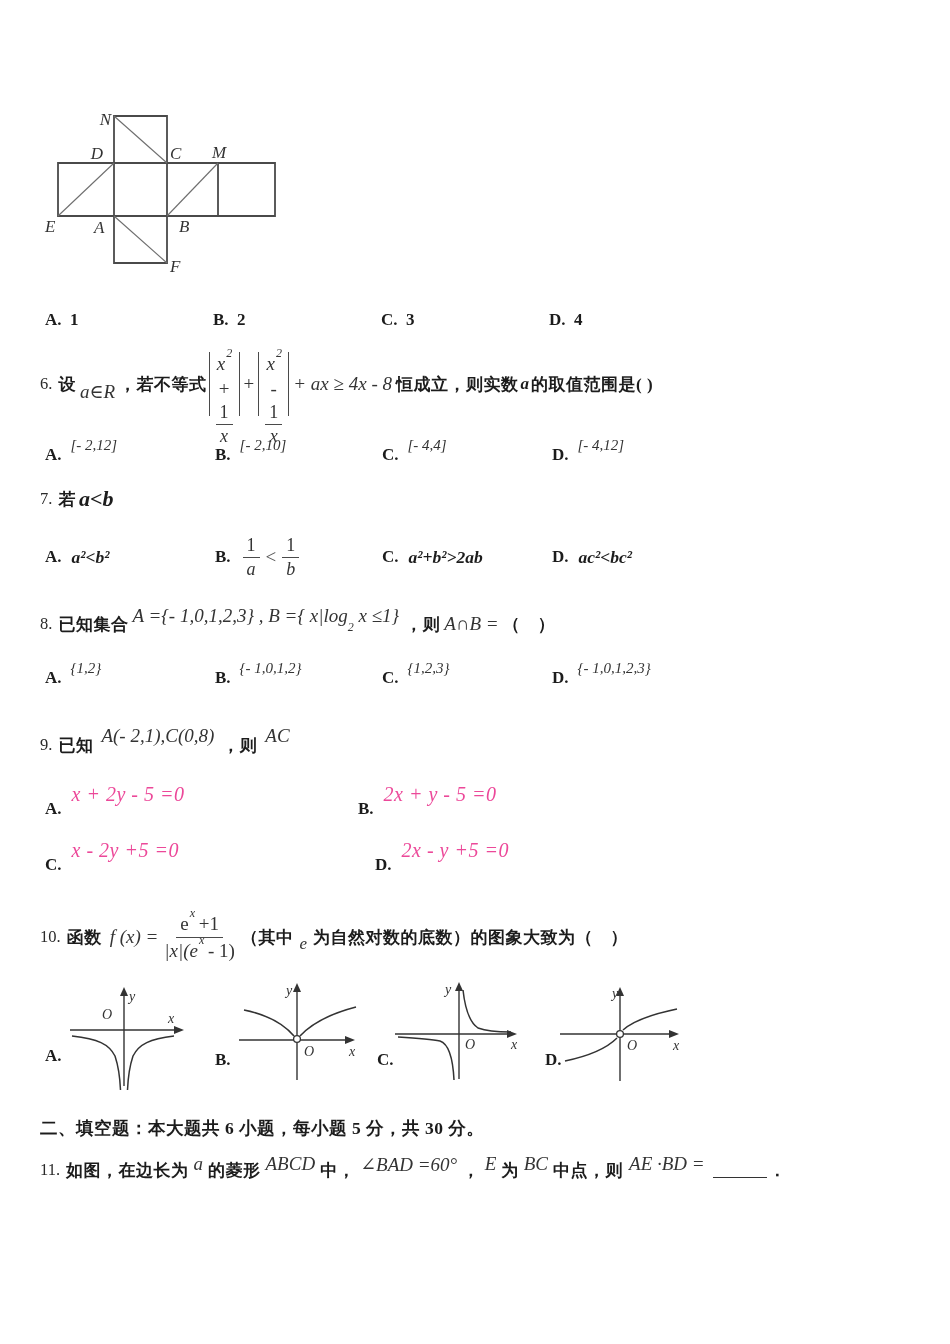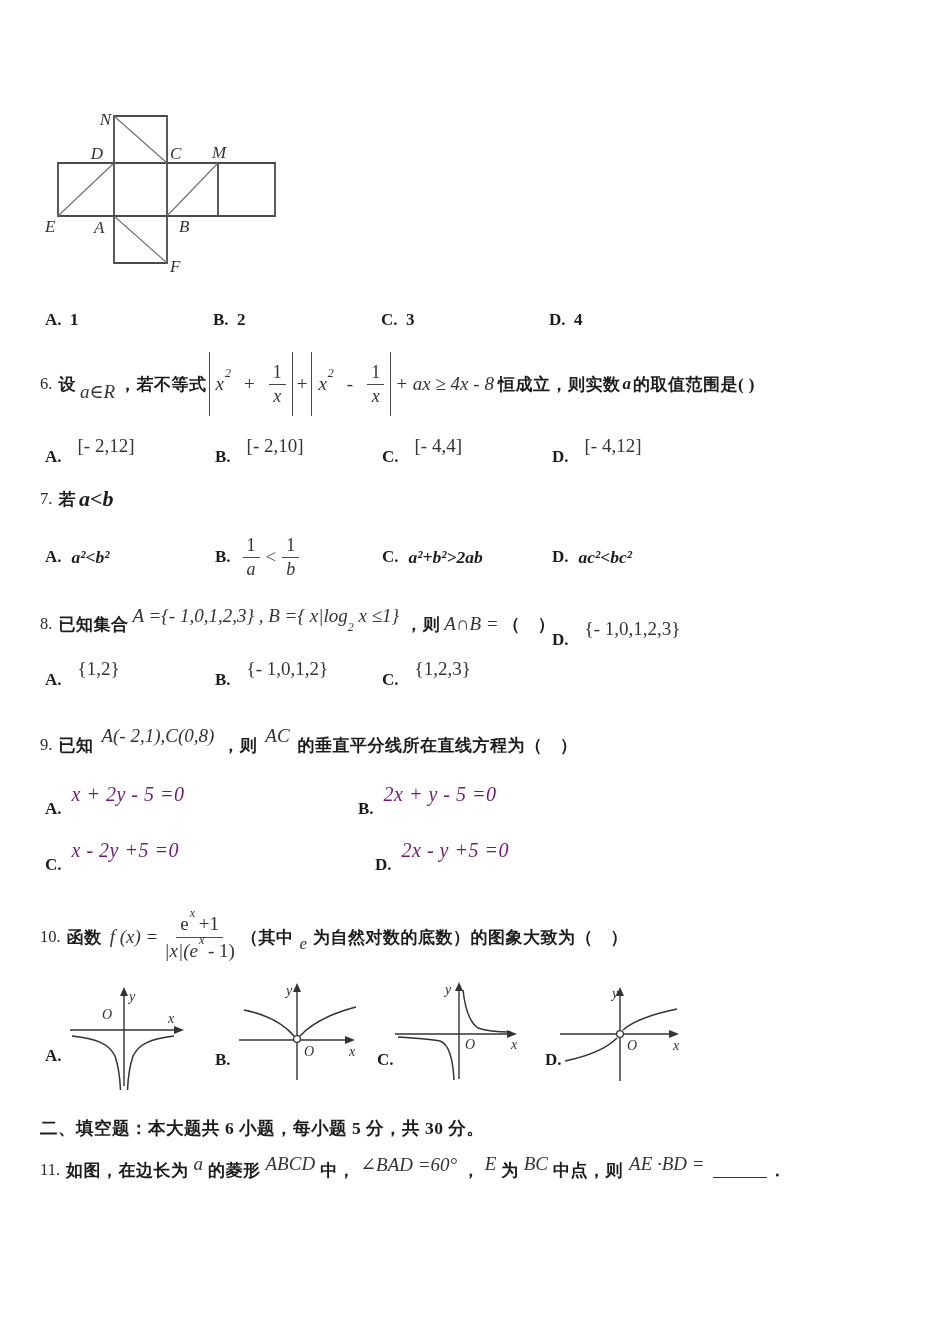--- a/index.html
+++ b/index.html
@@ -15,28 +15,28 @@
   .raise{position:relative;top:-9px;}
   .raise6{position:relative;top:-6px;}
   .lower{position:relative;top:7px;font-style:italic;}
   .gap4{margin:0 4px;}
   
   .frac{display:inline-flex;flex-direction:column;align-items:center;line-height:1.05;font-size:18px;color:#343434;}
   .frac .fn{padding:0 4px 2px;border-bottom:1.5px solid #4a4a4a;}
   .frac .fd{padding-top:2px;}
   
   .mrow{display:inline-flex;align-items:center;gap:4px;color:#3a3a3a;}
-  .absbar{display:inline-flex;align-items:center;gap:14px;border-left:1.6px solid #4a4a4a;border-right:1.6px solid #4a4a4a;
-          padding:0 6px;height:64px;}
+  .absbar{display:inline-flex;align-items:center;gap:3px;border-left:1.6px solid #4a4a4a;border-right:1.6px solid #4a4a4a;
+          padding:0 6px;height:64px;flex-direction:column;}
   sup.s{font-size:12px;position:relative;top:-6px;left:1px;}
   sub.s{font-size:12px;position:relative;bottom:-4px;}
   
   .okey{font-weight:700;font-size:17px;}
-  .oval{font-size:19px;color:#343434;position:relative;top:-10px;margin-left:16px;}
-  .oval2{font-size:20px;color:#701a75;position:relative;top:-13px;margin-left:10px;letter-spacing:.5px;}
+  .oval{font-size:15px;color:#343434;position:relative;top:-10px;margin-left:9px;font-style:italic;}
+  .oval2{font-size:20px;color:#ec4899;position:relative;top:-13px;margin-left:10px;letter-spacing:.5px;}
   .bold-opt{font-weight:700;font-size:17px;}
   .blank{display:inline-block;width:54px;height:15px;border-bottom:1.7px solid #333;margin:0 2px;}
   svg{display:block;}
   svg text{font-family:"Liberation Serif","DejaVu Serif",serif;}
 </style>
 </head>
 <body>
 
 <div id="page">
 
@@ -148,30 +148,29 @@
     <span class="math it raise6" style="margin-left:4px"><span>A ={- 1,0,1,2,3} , B ={ x|log</span><sub class="s">2</sub><span> x ≤1}</span></span>
     <span class="cjk" style="margin-left:6px">，则</span>
     <span class="math it" style="margin:0 4px">A∩B =</span>
     <span class="cjk">（　）</span>
   </div>
 
   <div>
     <div class="abs" style="left:45px;top:668px"><span class="okey">A.</span><span class="oval">{1,2}</span></div>
     <div class="abs" style="left:215px;top:668px"><span class="okey">B.</span><span class="oval">{- 1,0,1,2}</span></div>
     <div class="abs" style="left:382px;top:668px"><span class="okey">C.</span><span class="oval">{1,2,3}</span></div>
-    <div class="abs" style="left:552px;top:628px"><span class="okey">D.</span><span class="oval">{- 1,0,1,2,3}</span></div>
+    <div class="abs" style="left:552px;top:668px"><span class="okey">D.</span><span class="oval">{- 1,0,1,2,3}</span></div>
   </div>
 
   <div class="line" style="left:40px;top:722px;height:46px">
     <span class="qno">9.</span>
     <span class="cjk" style="margin-left:6px">已知</span>
     <span class="math it raise" style="margin:0 8px">A(- 2,1),C(0,8)</span>
     <span class="cjk">，则</span>
     <span class="math it raise" style="margin:0 8px">AC</span>
-    <span class="cjk">的垂直平分线所在直线方程为（　）</span>
   </div>
 
   <div>
     <div class="abs" style="left:45px;top:796px"><span class="okey">A.</span><span class="oval2 it">x + 2y - 5 =0</span></div>
     <div class="abs" style="left:358px;top:796px"><span class="okey">B.</span><span class="oval2 it">2x + y - 5 =0</span></div>
     <div class="abs" style="left:45px;top:852px"><span class="okey">C.</span><span class="oval2 it">x - 2y +5 =0</span></div>
     <div class="abs" style="left:375px;top:852px"><span class="okey">D.</span><span class="oval2 it">2x - y +5 =0</span></div>
   </div>
 
   <div class="line" style="left:40px;top:897px;height:80px">

